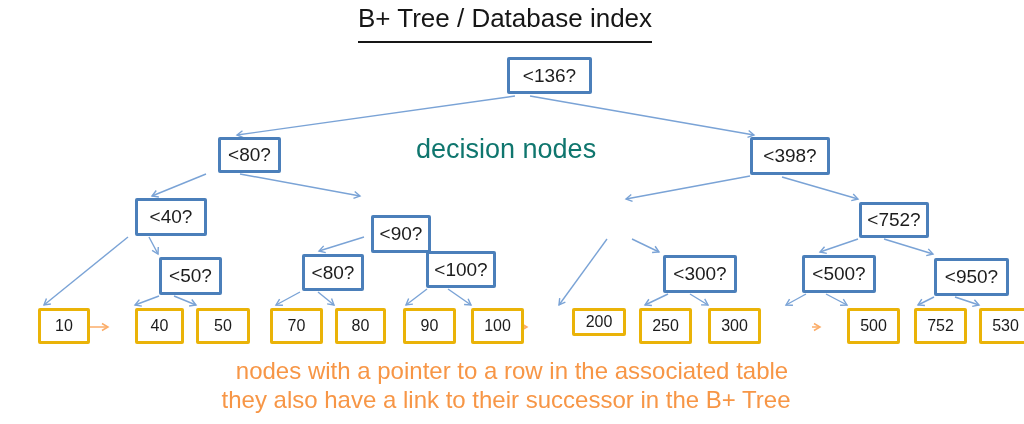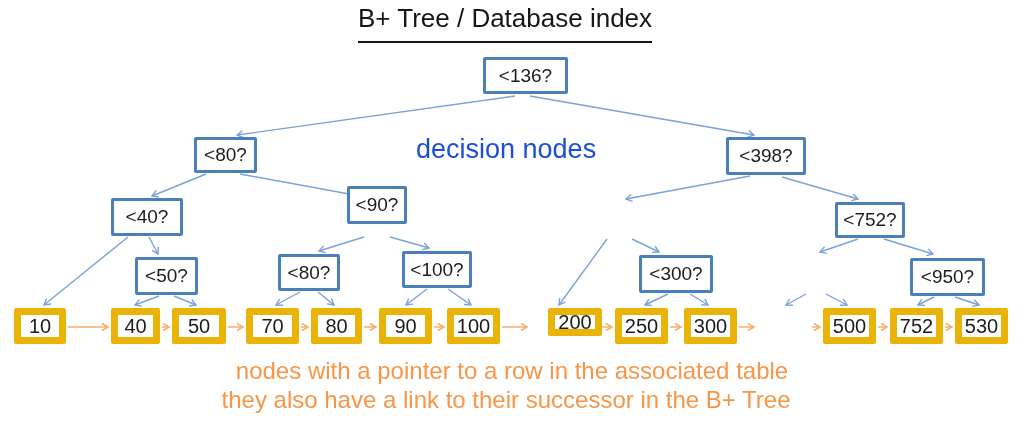--- a/index.html
+++ b/index.html
@@ -30,28 +30,29 @@
   .dnode, .lnode {
     position: absolute;
     box-sizing: border-box;
     background: #ffffff;
     border-radius: 2px;
     display: flex;
     align-items: center;
     justify-content: center;
     font-size: 19px;
     color: #1c1c1c;
+    margin-left: 24px;
   }
   .dnode { border: 3px solid #4b7fba; }
-  .lnode { border: 7px solid #eab308; font-size: 20px; }
+  .lnode { border: 3px solid #eab308; font-size: 16px; }
   .caption-decision {
     position: absolute;
     left: 416px; top: 134px;
     font-size: 27px;
-    color: #1d4ed8;
+    color: #0f766e;
     white-space: nowrap;
   }
   .caption-leaf {
     position: absolute;
     left: 0; width: 1012px;
     text-align: center;
     font-size: 24px;
     color: #f79646;
     white-space: nowrap;
   }
@@ -120,26 +121,27 @@
       <line x1="812" y1="327" x2="820" y2="327" marker-end="url(#arrO)"></line>
       <line x1="878" y1="327" x2="887" y2="327" marker-end="url(#arrO)"></line>
       <line x1="945" y1="327" x2="952" y2="327" marker-end="url(#arrO)"></line>
     </g>
   </svg>
 
   <div class="dnode" style="left:483px;top:57px;width:85px;height:37px">&lt;136?</div>
   <div class="dnode" style="left:194px;top:137px;width:63px;height:36px">&lt;80?</div>
   <div class="dnode" style="left:726px;top:137px;width:80px;height:38px">&lt;398?</div>
   <div class="dnode" style="left:111px;top:198px;width:72px;height:38px">&lt;40?</div>
-  <div class="dnode" style="left:347px;top:186px;width:60px;height:38px">&lt;90?</div>
+  <div class="dnode" style="left:347px;top:215px;width:60px;height:38px">&lt;90?</div>
   <div class="dnode" style="left:835px;top:202px;width:70px;height:36px">&lt;752?</div>
   <div class="dnode" style="left:135px;top:257px;width:63px;height:38px">&lt;50?</div>
   <div class="dnode" style="left:278px;top:254px;width:62px;height:37px">&lt;80?</div>
   <div class="dnode" style="left:402px;top:251px;width:70px;height:37px">&lt;100?</div>
   <div class="dnode" style="left:639px;top:255px;width:74px;height:38px">&lt;300?</div>
+  <div class="dnode" style="left:778px;top:255px;width:74px;height:38px">&lt;500?</div>
   <div class="dnode" style="left:910px;top:258px;width:75px;height:38px">&lt;950?</div>
 
   <div class="lnode" style="left:14px;top:308px;width:52px;height:36px">10</div>
   <div class="lnode" style="left:111px;top:308px;width:49px;height:36px">40</div>
   <div class="lnode" style="left:172px;top:308px;width:54px;height:36px">50</div>
   <div class="lnode" style="left:246px;top:308px;width:53px;height:36px">70</div>
   <div class="lnode" style="left:311px;top:308px;width:51px;height:36px">80</div>
   <div class="lnode" style="left:379px;top:308px;width:53px;height:36px">90</div>
   <div class="lnode" style="left:447px;top:308px;width:53px;height:36px">100</div>
   <div class="lnode" style="left:548px;top:308px;width:54px;height:28px">200</div>

